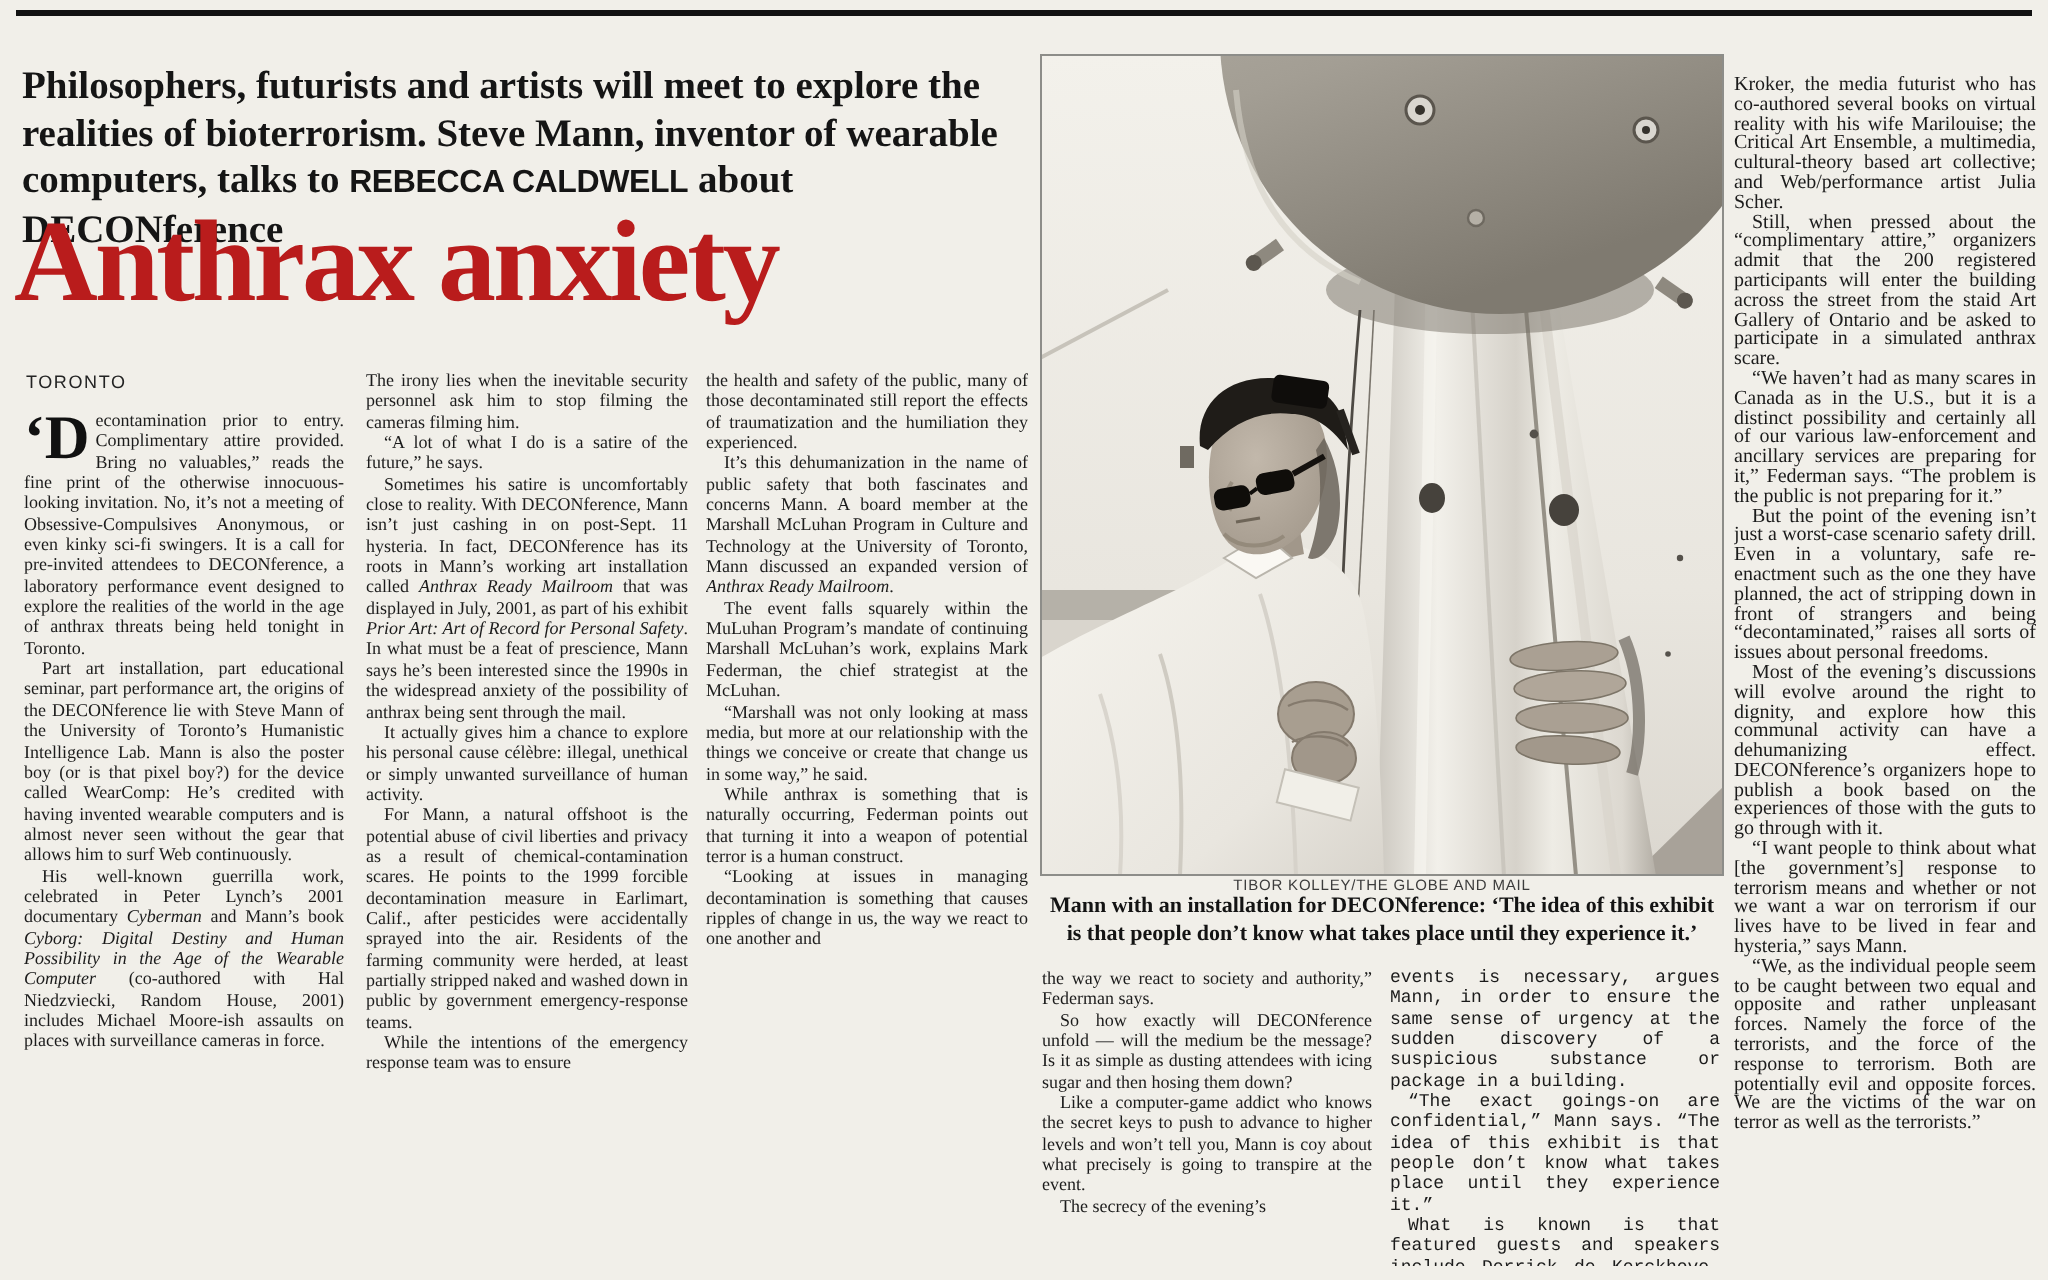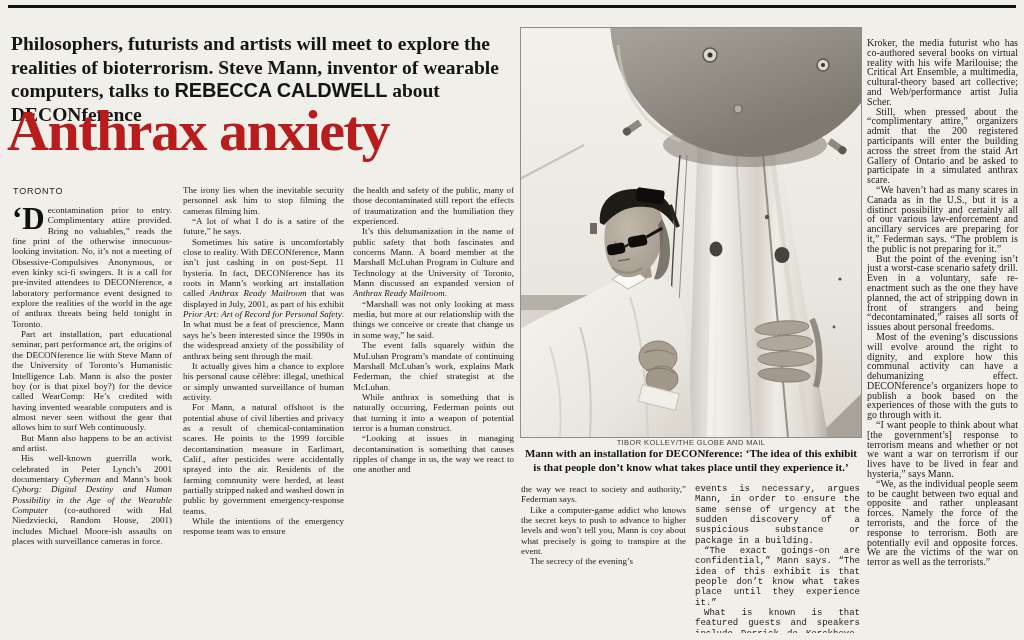--- a/index.html
+++ b/index.html
@@ -1,21 +1,21 @@
 <!DOCTYPE html>
 <html><head>
 <meta charset="utf-8">
 <style>
   html,body{margin:0;padding:0;}
   .page{position:relative;width:1024px;height:640px;background:#f1efe9;overflow:hidden;
         font-family:"Liberation Serif",serif;color:#1b1b1b;}
   .top-rule{position:absolute;left:8px;top:5px;width:1008px;height:3px;background:#121212;}
   .kicker{position:absolute;left:11px;top:32px;width:502px;
           font-weight:bold;font-size:19.5px;line-height:23.5px;color:#151515;}
-  .kicker .sans-bold{font-family:"Liberation Sans",sans-serif;font-size:20px;letter-spacing:-0.2px;}
+  .kicker .sans-bold{font-family:"Liberation Sans",sans-serif;font-size:16px;letter-spacing:-0.2px;}
   .title{position:absolute;left:7px;top:97px;font-weight:bold;font-size:58px;
          letter-spacing:-1.5px;color:#b91c1c;white-space:nowrap;}
   .dateline{position:absolute;left:13px;top:186px;font-family:"Liberation Sans",sans-serif;
             font-size:9px;letter-spacing:0.8px;color:#232323;}
   .col{position:absolute;text-align:justify;font-size:9px;line-height:10.35px;overflow:hidden;}
   .col p{margin:0;text-indent:9px;}
   .col p.noindent{text-indent:0;}
   .col .em{font-style:italic;}
   .dropcap{float:left;font-weight:bold;font-size:31px;line-height:26px;padding:1px 3px 0 0;color:#111;}
   .col1{left:12px;top:205px;width:160px;height:428px;}
@@ -37,36 +37,35 @@
 <div class="page">
   <div class="top-rule"></div>
 
   <div class="kicker"><span>Philosophers, futurists and artists will meet to explore the realities of bioterrorism. Steve Mann, inventor of wearable computers, talks to </span><span class="sans-bold">REBECCA CALDWELL</span><span> about DECONference</span></div>
   <div class="title">Anthrax anxiety</div>
   <div class="dateline">TORONTO</div>
 
   <div class="col col1">
       <p class="noindent"><span class="dropcap">‘D</span><span>econtamination prior to entry. Complimentary attire provided. Bring no valuables,” reads the fine print of the otherwise innocuous-looking invitation. No, it’s not a meeting of Obsessive-Compulsives Anonymous, or even kinky sci-fi swingers. It is a call for pre-invited attendees to DECONference, a laboratory performance event designed to explore the realities of the world in the age of anthrax threats being held tonight in Toronto.</span></p>
       <p><span>Part art installation, part educational seminar, part performance art, the origins of the DECONference lie with Steve Mann of the University of Toronto’s Humanistic Intelligence Lab. Mann is also the poster boy (or is that pixel boy?) for the device called WearComp: He’s credited with having invented wearable computers and is almost never seen without the gear that allows him to surf Web continuously.</span></p>
-      <p><span>But Mann also happens to be an activist and artist.</span></p>
       <p><span>His well-known guerrilla work, celebrated in Peter Lynch’s 2001 documentary </span><span class="em">Cyberman</span><span> and Mann’s book </span><span class="em">Cyborg: Digital Destiny and Human Possibility in the Age of the Wearable Computer</span><span> (co-authored with Hal Niedzviecki, Random House, 2001) includes Michael Moore-ish assaults on places with surveillance cameras in force.</span></p>
     </div>
   <div class="col col2">
       <p class="noindent"><span>The irony lies when the inevitable security personnel ask him to stop filming the cameras filming him.</span></p>
       <p><span>“A lot of what I do is a satire of the future,” he says.</span></p>
       <p><span>Sometimes his satire is uncomfortably close to reality. With DECONference, Mann isn’t just cashing in on post-Sept. 11 hysteria. In fact, DECONference has its roots in Mann’s working art installation called </span><span class="em">Anthrax Ready Mailroom</span><span> that was displayed in July, 2001, as part of his exhibit </span><span class="em">Prior Art: Art of Record for Personal Safety</span><span>. In what must be a feat of prescience, Mann says he’s been interested since the 1990s in the widespread anxiety of the possibility of anthrax being sent through the mail.</span></p>
       <p><span>It actually gives him a chance to explore his personal cause célèbre: illegal, unethical or simply unwanted surveillance of human activity.</span></p>
       <p><span>For Mann, a natural offshoot is the potential abuse of civil liberties and privacy as a result of chemical-contamination scares. He points to the 1999 forcible decontamination measure in Earlimart, Calif., after pesticides were accidentally sprayed into the air. Residents of the farming community were herded, at least partially stripped naked and washed down in public by government emergency-response teams.</span></p>
       <p><span>While the intentions of the emergency response team was to ensure</span></p>
     </div>
   <div class="col col3">
       <p class="noindent"><span>the health and safety of the public, many of those decontaminated still report the effects of traumatization and the humiliation they experienced.</span></p>
       <p><span>It’s this dehumanization in the name of public safety that both fascinates and concerns Mann. A board member at the Marshall McLuhan Program in Culture and Technology at the University of Toronto, Mann discussed an expanded version of </span><span class="em">Anthrax Ready Mailroom</span><span>.</span></p>
+      <p><span>The event falls squarely within the MuLuhan Program’s mandate of continuing Marshall McLuhan’s work, explains Mark Federman, the chief strategist at the McLuhan.</span></p>
       <p><span>“Marshall was not only looking at mass media, but more at our relationship with the things we conceive or create that change us in some way,” he said.</span></p>
-      <p><span>The event falls squarely within the MuLuhan Program’s mandate of continuing Marshall McLuhan’s work, explains Mark Federman, the chief strategist at the McLuhan.</span></p>
       <p><span>While anthrax is something that is naturally occurring, Federman points out that turning it into a weapon of potential terror is a human construct.</span></p>
       <p><span>“Looking at issues in managing decontamination is something that causes ripples of change in us, the way we react to one another and</span></p>
     </div>
 
   <div class="photo-wrap">
     <svg viewBox="0 0 342 411" preserveAspectRatio="none">
       <defs>
         <linearGradient id="bgG" x1="0" y1="0" x2="0" y2="1">
           <stop offset="0" stop-color="#f3f1eb"></stop>
             <stop offset="0.65" stop-color="#e9e6df"></stop>
@@ -183,20 +182,21 @@
 
       <rect x="0.5" y="0.5" width="341" height="410" fill="none" stroke="#8d8d89" stroke-width="1"></rect>
     </svg>
   </div>
 
   <div class="photo-credit">TIBOR KOLLEY/THE GLOBE AND MAIL</div>
   <div class="photo-caption">Mann with an installation for DECONference: ‘The idea of this exhibit is that people don’t know what takes place until they experience it.’</div>
 
   <div class="col col4">
       <p class="noindent"><span>the way we react to society and authority,” Federman says.</span></p>
+      <p><span>So how exactly will DECONference unfold — will the medium be the message? Is it as simple as dusting attendees with icing sugar and then hosing them down?</span></p>
       <p><span>Like a computer-game addict who knows the secret keys to push to advance to higher levels and won’t tell you, Mann is coy about what precisely is going to transpire at the event.</span></p>
       <p><span>The secrecy of the evening’s</span></p>
     </div>
   <div class="col col5">
       <p class="noindent"><span>events is necessary, argues Mann, in order to ensure the same sense of urgency at the sudden discovery of a suspicious substance or package in a building.</span></p>
       <p><span>“The exact goings-on are confidential,” Mann says. “The idea of this exhibit is that people don’t know what takes place until they experience it.”</span></p>
       <p><span>What is known is that featured guests and speakers include Derrick de Kerckhove, the director of the McLuhan Program; Arthur</span></p>
     </div>
   <div class="col col6">
       <p class="noindent"><span>Kroker, the media futurist who has co-authored several books on virtual reality with his wife Marilouise; the Critical Art Ensemble, a multimedia, cultural-theory based art collective; and Web/performance artist Julia Scher.</span></p>

